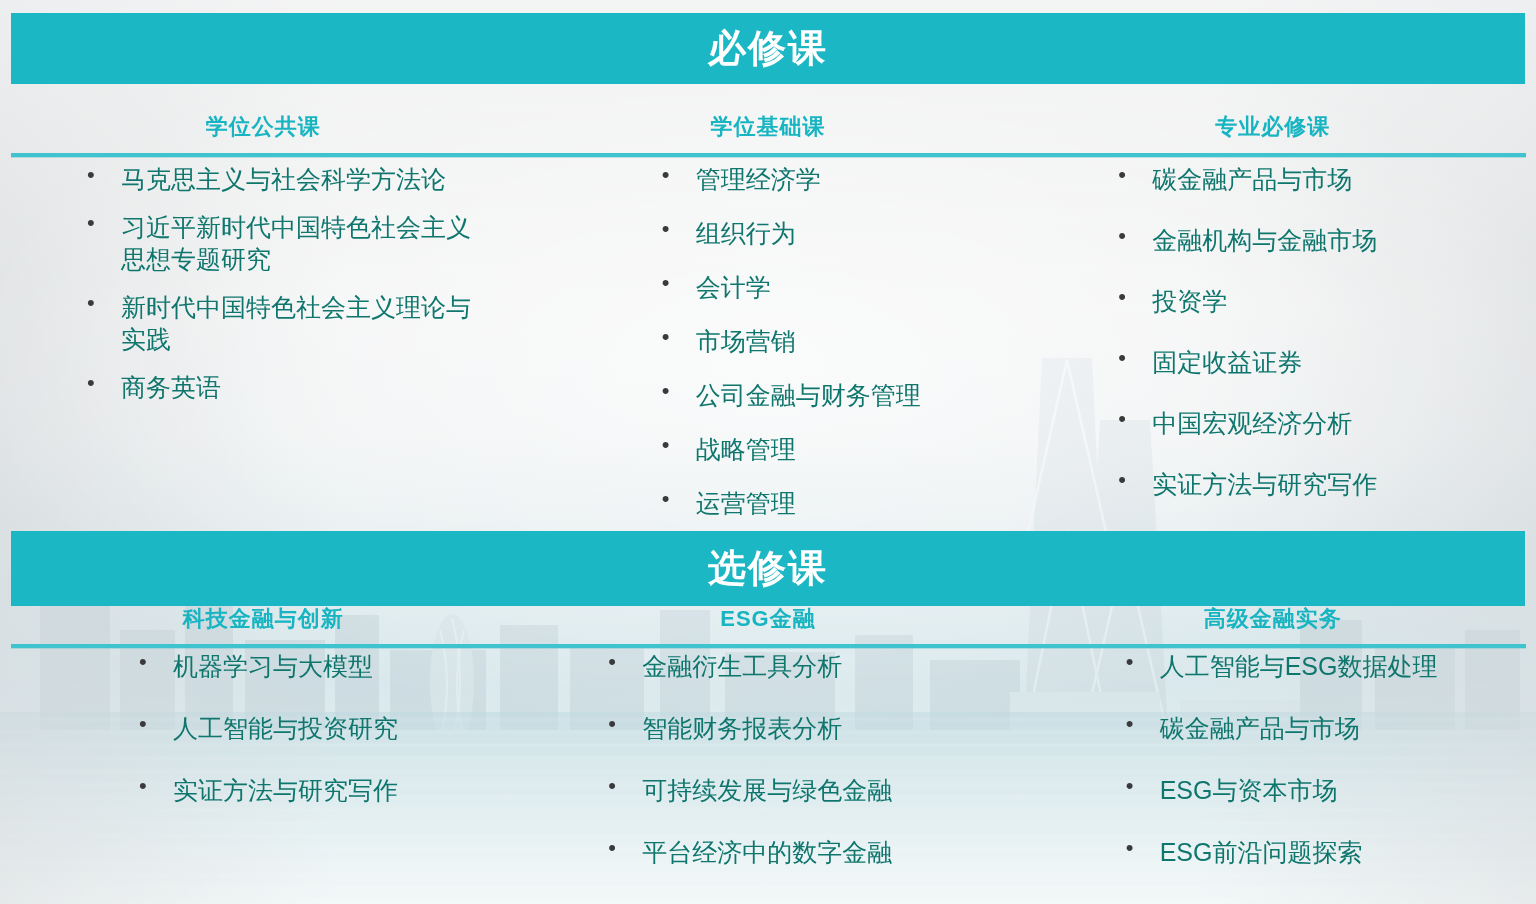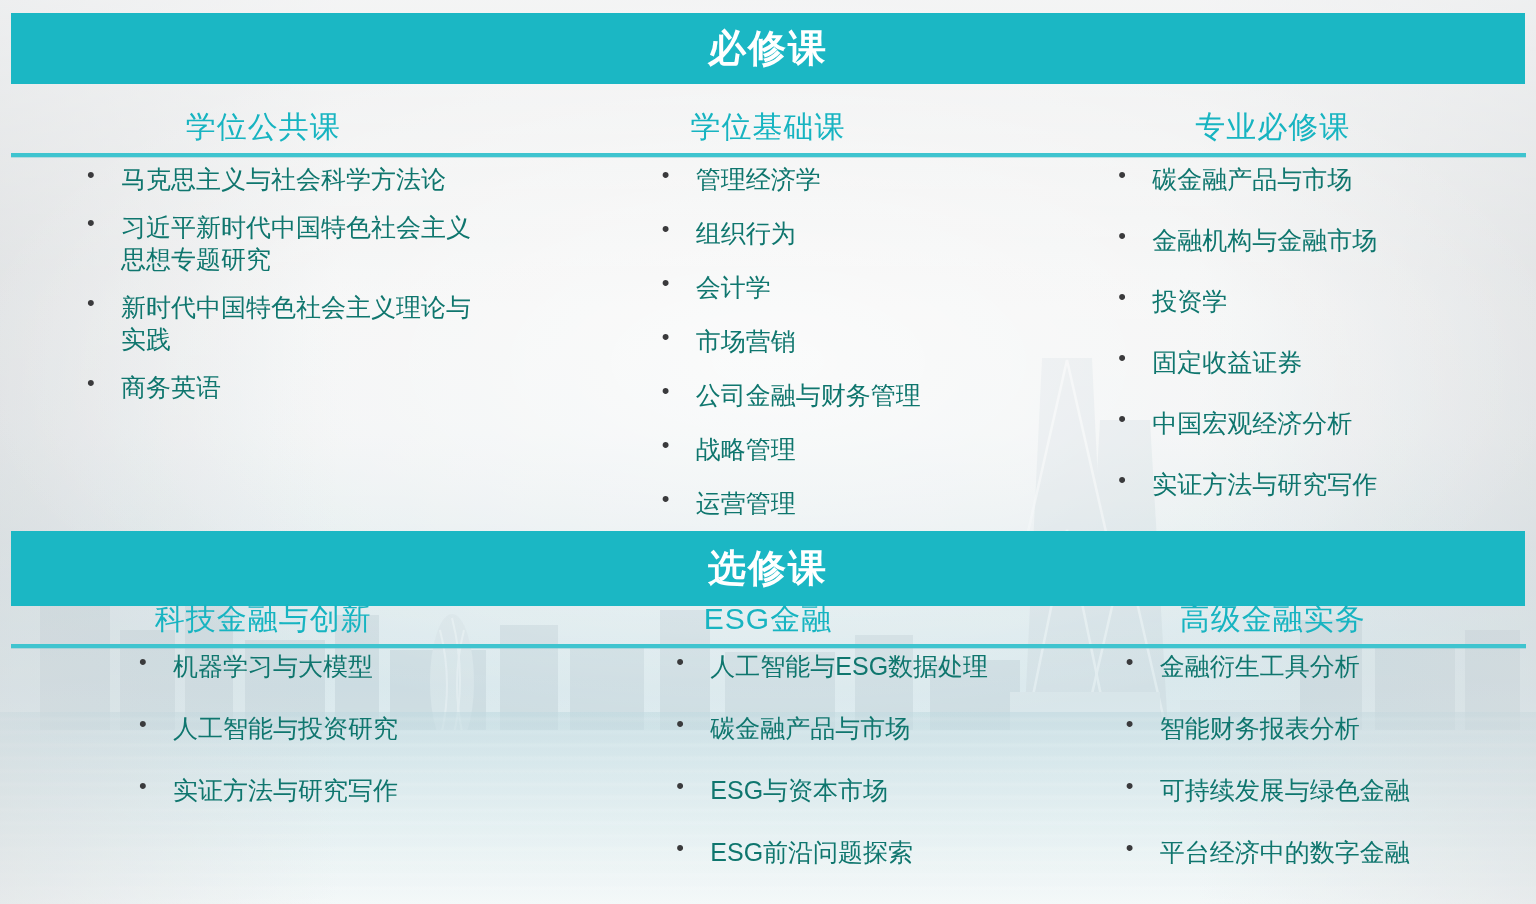--- a/index.html
+++ b/index.html
@@ -107,22 +107,22 @@
   }
   .col-heads.required { top: 104px; }
   .col-heads.elective { top: 596px; }
 
   .col-head {
     flex: 1 1 0;
     display: flex;
     align-items: center;
     justify-content: center;
     color: #17b4c1;
-    font-weight: normal;
-    font-size: 30px;
+    font-weight: bold;
+    font-size: 22px;
     letter-spacing: 1px;
   }
 
   .divider {
     position: absolute;
     left: 11px;
     width: 1515px;
     height: 4px;
     background: #3fc4cf;
     box-shadow: 0 1px 0 rgba(120,200,208,.45);
@@ -286,32 +286,32 @@
     <div class="divider divider-elective"></div>
 
     <div class="cols elective">
       <div class="col col-1">
         <ul>
           <li>机器学习与大模型</li>
           <li>人工智能与投资研究</li>
           <li>实证方法与研究写作</li>
         </ul>
       </div>
+      <div class="col col-3">
+        <ul>
+          <li>金融衍生工具分析</li>
+          <li>智能财务报表分析</li>
+          <li>可持续发展与绿色金融</li>
+          <li>平台经济中的数字金融</li>
+        </ul>
+      </div>
       <div class="col col-2">
         <ul>
           <li>人工智能与ESG数据处理</li>
           <li>碳金融产品与市场</li>
           <li>ESG与资本市场</li>
           <li>ESG前沿问题探索</li>
         </ul>
       </div>
-      <div class="col col-3">
-        <ul>
-          <li>金融衍生工具分析</li>
-          <li>智能财务报表分析</li>
-          <li>可持续发展与绿色金融</li>
-          <li>平台经济中的数字金融</li>
-        </ul>
-      </div>
     </div>
 
   </div>
 </div>
 
 </body></html>

